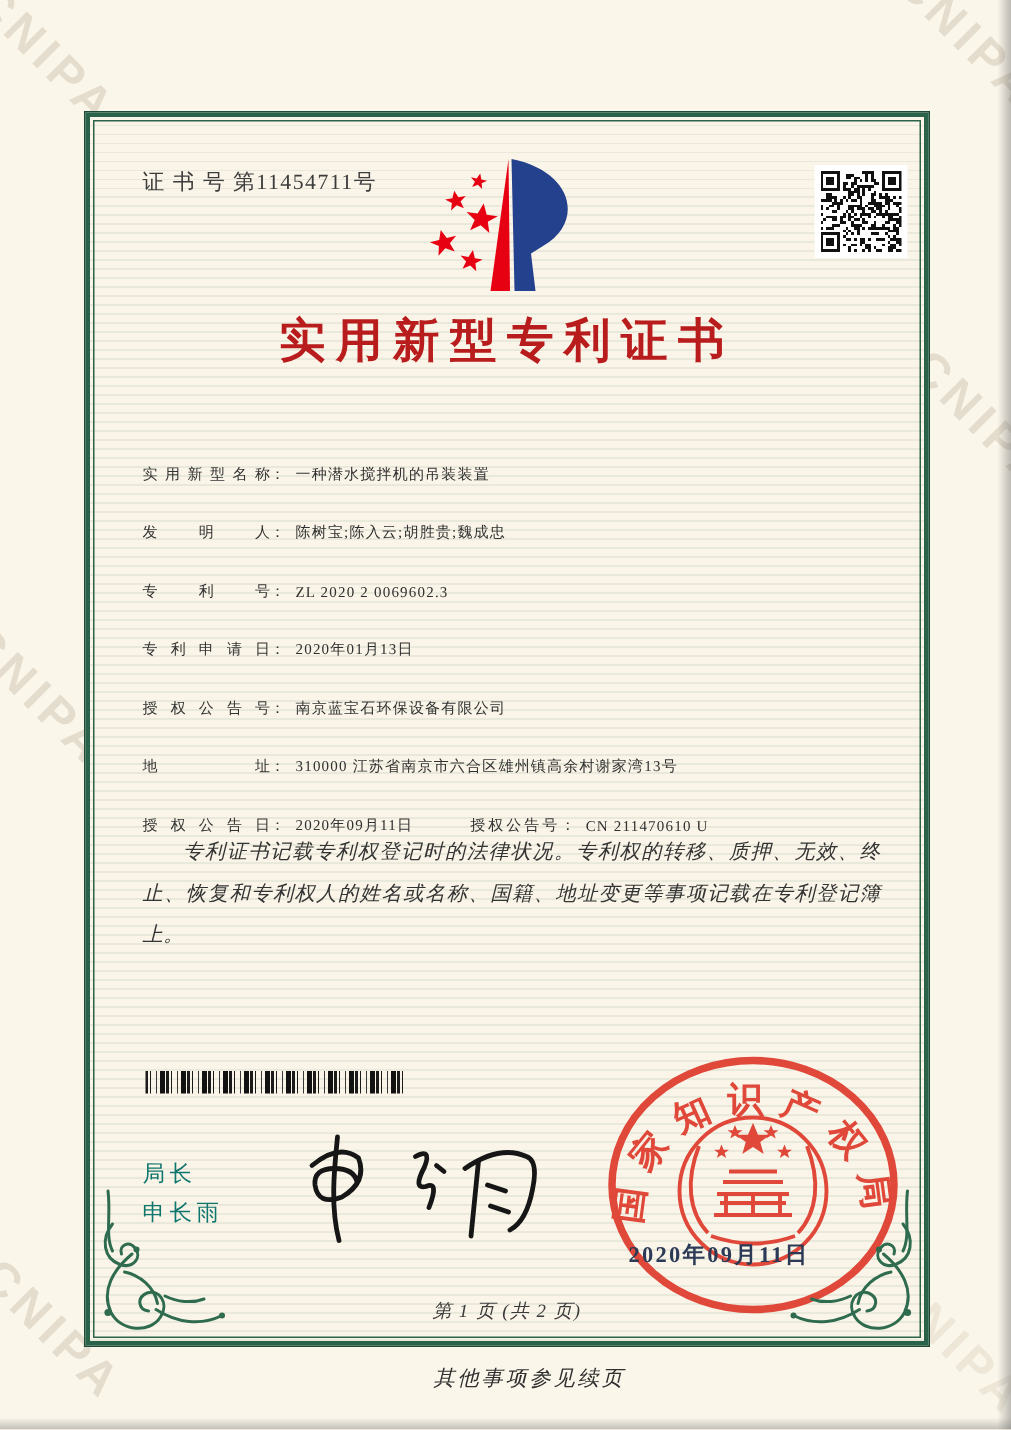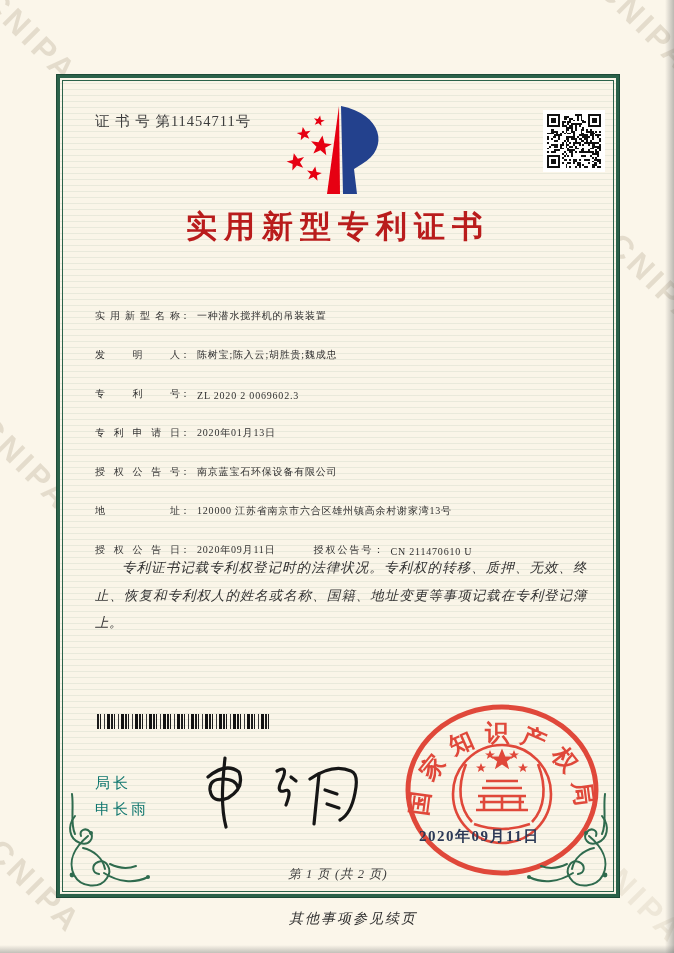--- a/index.html
+++ b/index.html
@@ -491,21 +491,21 @@
       <span class="fvalue">2020年01月13日</span>
     </div>
     <div class="field-row">
       <span class="flabel">授权公告号</span>
       <span class="fcolon">：</span>
       <span class="fvalue">南京蓝宝石环保设备有限公司</span>
     </div>
     <div class="field-row">
       <span class="flabel">地址</span>
       <span class="fcolon">：</span>
-      <span class="fvalue">120000 江苏省南京市六合区雄州镇高余村谢家湾13号</span>
+      <span class="fvalue">310000 江苏省南京市六合区雄州镇高余村谢家湾13号</span>
     </div>
     <div class="field-row">
       <span class="flabel">授权公告日</span>
       <span class="fcolon">：</span>
       <span class="fvalue">2020年09月11日</span>
       <span class="flabel second">授权公告号</span>
       <span class="fcolon">：</span>
       <span class="fvalue">CN 211470610 U</span>
     </div>
   </div>

